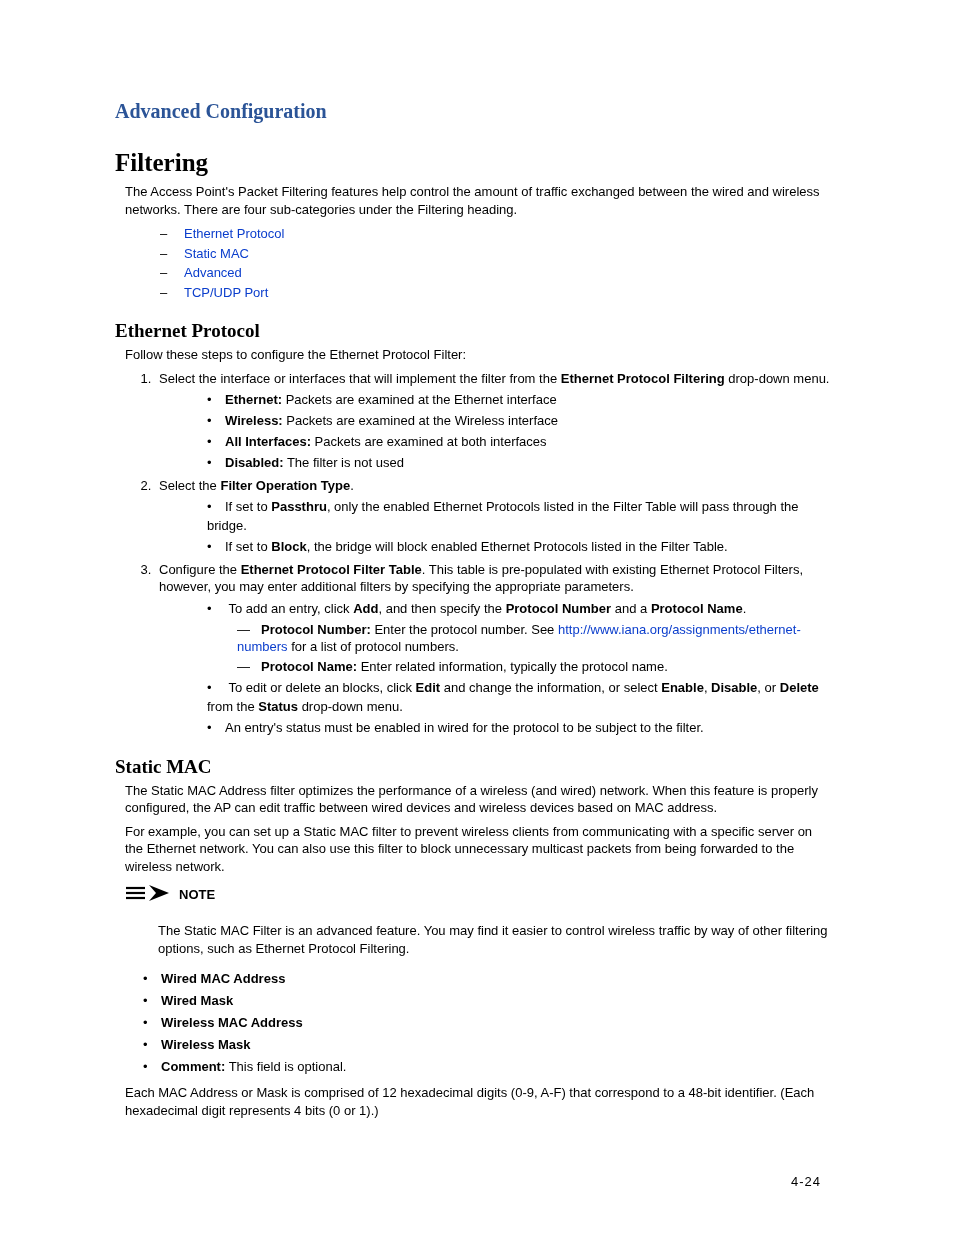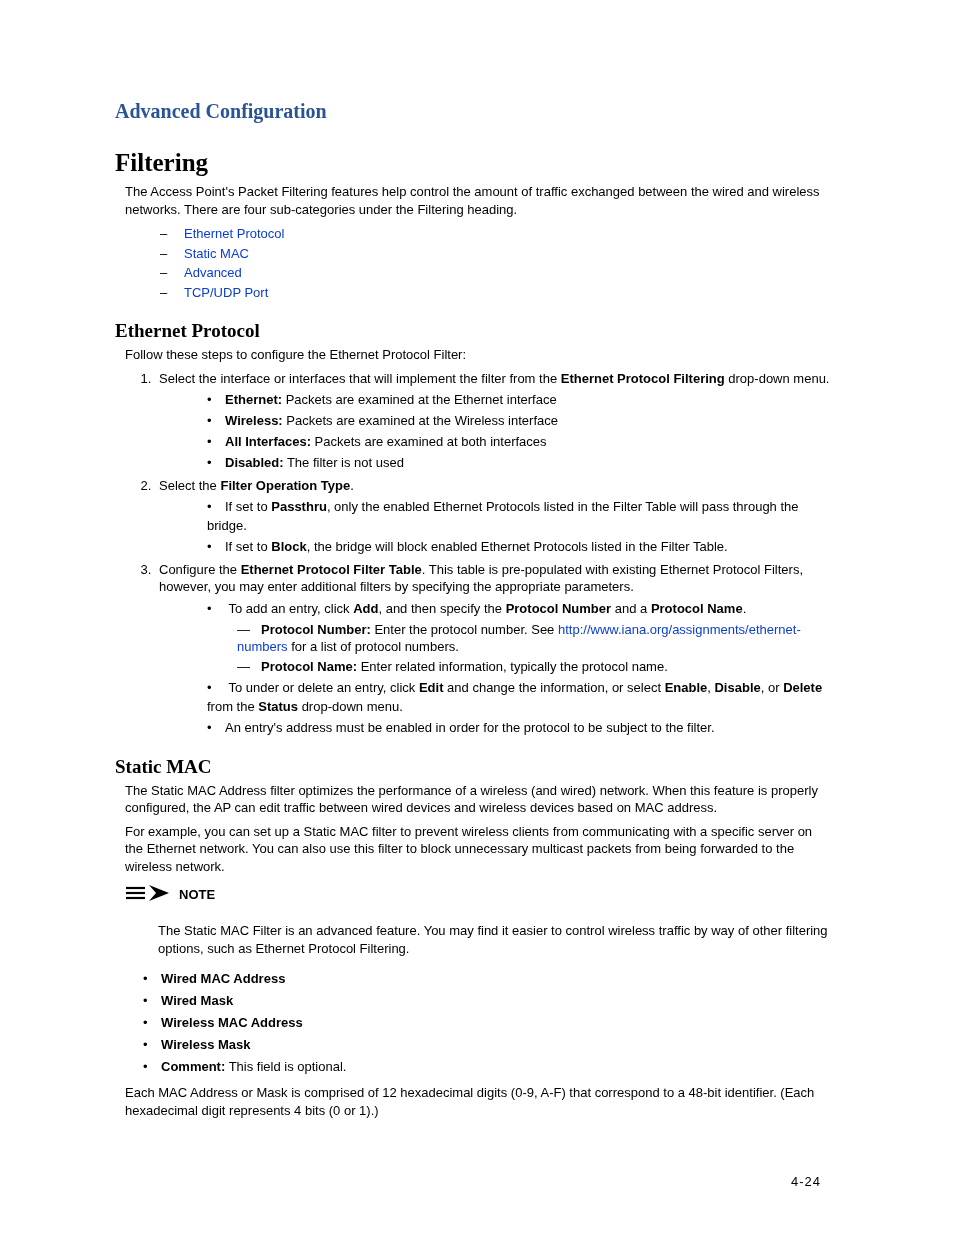--- a/index.html
+++ b/index.html
@@ -180,23 +180,23 @@
       <span>Configure the </span><b>Ethernet Protocol Filter Table</b><span>. This table is pre-populated with existing Ethernet Protocol Filters, however, you may enter additional filters by specifying the appropriate parameters.</span>
       <ul class="dot">
         <li>
           <span>To add an entry, click </span><b>Add</b><span>, and then specify the </span><b>Protocol Number</b><span> and a </span><b>Protocol Name</b><span>.</span>
           <ul class="dash2">
             <li><b>Protocol Number:</b><span> Enter the protocol number. See </span><a class="link">http://www.iana.org/assignments/ethernet-numbers</a><span> for a list of protocol numbers.</span></li>
             <li><b>Protocol Name:</b><span> Enter related information, typically the protocol name.</span></li>
           </ul>
         </li>
         <li>
-          <span>To under or delete an entry, click </span><b>Edit</b><span> and change the information, or select </span><b>Enable</b><span>, </span><b>Disable</b><span>, or </span><b>Delete</b><span> from the </span><b>Status</b><span> drop-down menu.</span>
+          <span>To edit or delete an blocks, click </span><b>Edit</b><span> and change the information, or select </span><b>Enable</b><span>, </span><b>Disable</b><span>, or </span><b>Delete</b><span> from the </span><b>Status</b><span> drop-down menu.</span>
         </li>
-        <li>An entry's address must be enabled in order for the protocol to be subject to the filter.</li>
+        <li>An entry's status must be enabled in wired for the protocol to be subject to the filter.</li>
       </ul>
     </li>
   </ol>
 
   <h2>Static MAC</h2>
   <p>The Static MAC Address filter optimizes the performance of a wireless (and wired) network. When this feature is properly configured, the AP can edit traffic between wired devices and wireless devices based on MAC address.</p>
   <p>For example, you can set up a Static MAC filter to prevent wireless clients from communicating with a specific server on the Ethernet network. You can also use this filter to block unnecessary multicast packets from being forwarded to the wireless network.</p>
 
   <div class="note-block">
     <div class="note-head">

